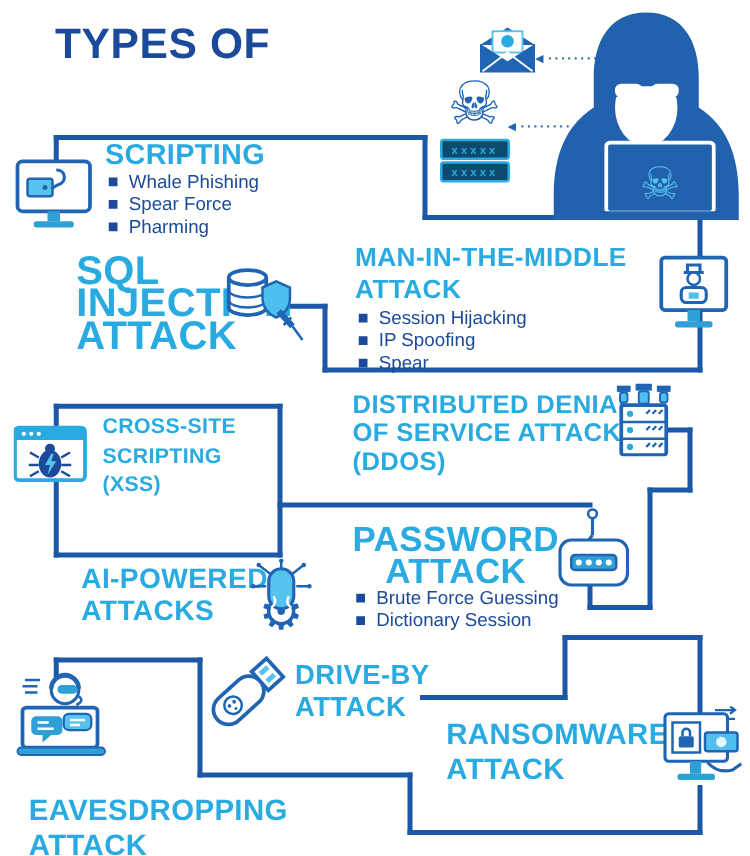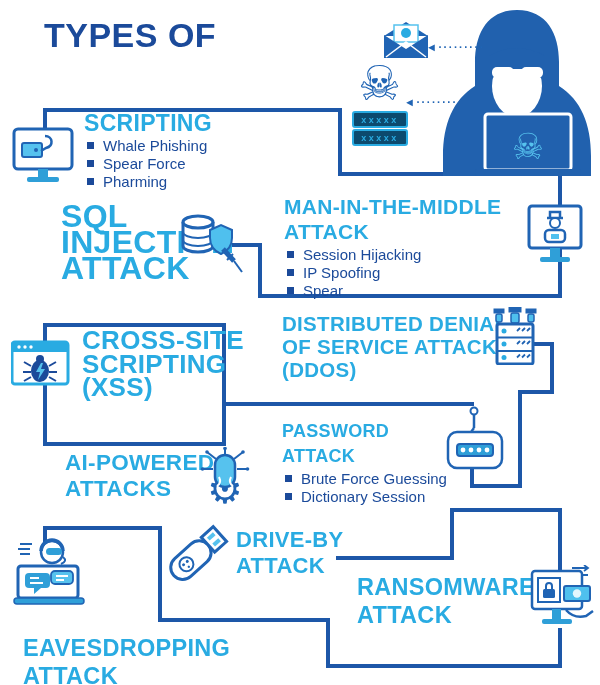--- a/index.html
+++ b/index.html
@@ -161,21 +161,21 @@
     <line x1="7" y1="30.5" x2="43" y2="30.5" stroke="var(--blue)" stroke-width="2"></line>
     <line x1="7" y1="44" x2="43" y2="44" stroke="var(--blue)" stroke-width="2"></line>
     <g fill="var(--cyan)">
       <circle cx="14" cy="24" r="2.5"></circle>
         <circle cx="14" cy="37" r="2.5"></circle>
         <circle cx="14" cy="50.5" r="2.5"></circle>
     </g>
     <path d="M27,24 l3,-3 M32,24 l3,-3 M37,24 l3,-3 M27,37 l3,-3 M32,37 l3,-3 M37,37 l3,-3 M27,50.5 l3,-3 M32,50.5 l3,-3 M37,50.5 l3,-3" stroke="var(--blue)" stroke-width="1.8"></path>
   </svg>
 
-  <div class="abs h" style="left:82px;top:329px;font-size:26px;line-height:23.5px;"><span>CROSS-SITE</span><br><span>SCRIPTING</span><br><span>(XSS)</span></div>
+  <div class="abs h" style="left:82px;top:329px;font-size:17px;line-height:23.5px;"><span>CROSS-SITE</span><br><span>SCRIPTING</span><br><span>(XSS)</span></div>
   <svg class="abs" style="left:11px;top:334px;" width="64" height="58" viewBox="0 0 64 58">
     <rect x="1" y="8" width="56" height="42" rx="3" fill="#fff" stroke="var(--cyan)" stroke-width="3"></rect>
     <rect x="1" y="8" width="56" height="10" fill="var(--cyan)"></rect>
     <circle cx="8" cy="13" r="1.7" fill="#fff"></circle>
       <circle cx="14" cy="13" r="1.7" fill="#fff"></circle>
       <circle cx="20" cy="13" r="1.7" fill="#fff"></circle>
     <circle cx="29" cy="25" r="4" fill="var(--navy)"></circle>
     <ellipse cx="29" cy="37" rx="9" ry="11" fill="var(--navy)"></ellipse>
     <path d="M20,32 l-7,-4 M20,38 h-8 M20,43 l-7,4 M38,32 l7,-4 M38,38 h8 M38,43 l7,4" stroke="var(--navy)" stroke-width="2"></path>
     <polygon points="30,29 25,38 29,38 27,46 34,35 30,35 32,29" fill="var(--lightcyan)"></polygon>
@@ -187,21 +187,21 @@
     <path d="M27,8 V1 M18,12 L9,5 M36,12 L45,5 M15,22 H4 M39,22 H50" stroke="var(--blue)" stroke-width="2"></path>
     <circle cx="27" cy="1.5" r="1.8" fill="var(--blue)"></circle>
       <circle cx="9" cy="5" r="1.8" fill="var(--blue)"></circle>
       <circle cx="45" cy="5" r="1.8" fill="var(--blue)"></circle>
       <circle cx="4.5" cy="22" r="1.8" fill="var(--blue)"></circle>
       <circle cx="49.5" cy="22" r="1.8" fill="var(--blue)"></circle>
     <rect x="17" y="8" width="20" height="32" rx="10" fill="var(--lightcyan)" stroke="var(--blue)" stroke-width="2.5"></rect>
     <path d="M21,30 q3,6 -2,9 M33,30 q-3,6 2,9" stroke="#fff" stroke-width="2" fill="none"></path>
   </svg>
 
-  <div class="abs h" style="left:282px;top:419px;font-size:18px;line-height:25px;"><span>PASSWORD</span><br><span>ATTACK</span></div>
+  <div class="abs h" style="left:282px;top:419px;font-size:28px;line-height:25px;text-align:center;"><span>PASSWORD</span><br><span>ATTACK</span></div>
   <div class="abs list" style="left:285px;top:469px;">
     <div class="row">
         <span class="sq"></span>
         <span class="li">Brute Force Guessing</span>
       </div>
     <div class="row">
         <span class="sq"></span>
         <span class="li">Dictionary Session</span>
       </div>
   </div>

